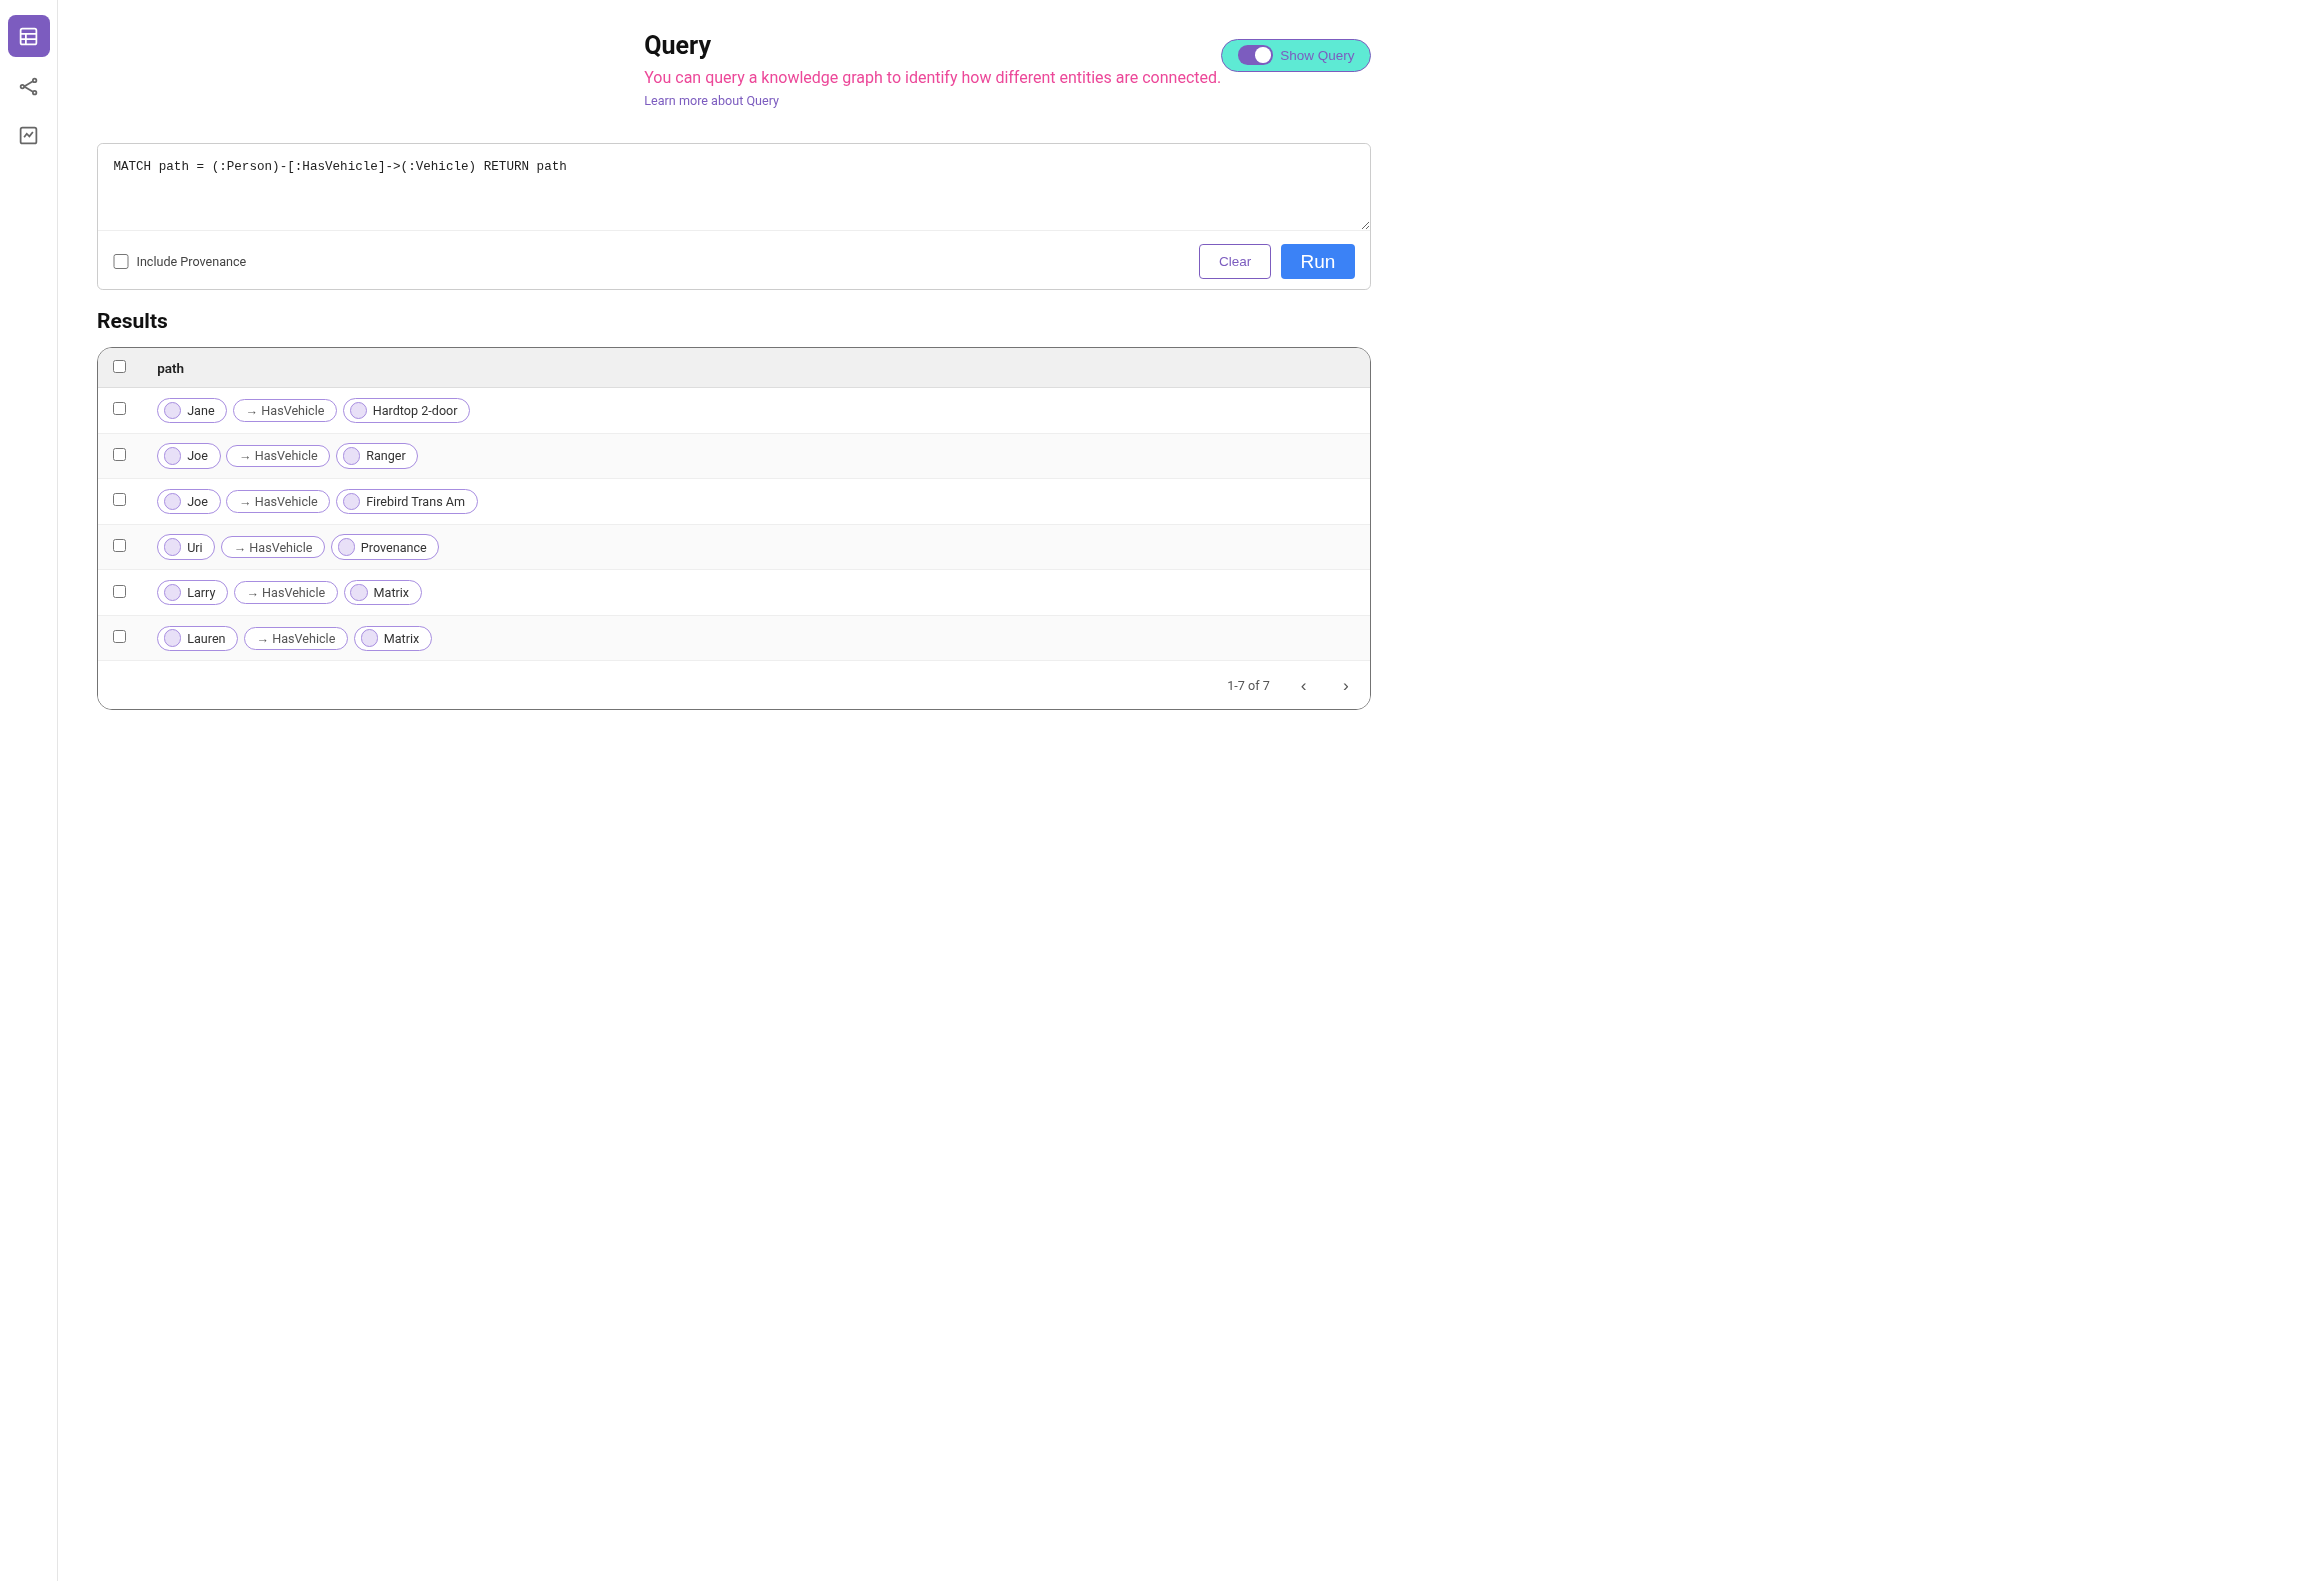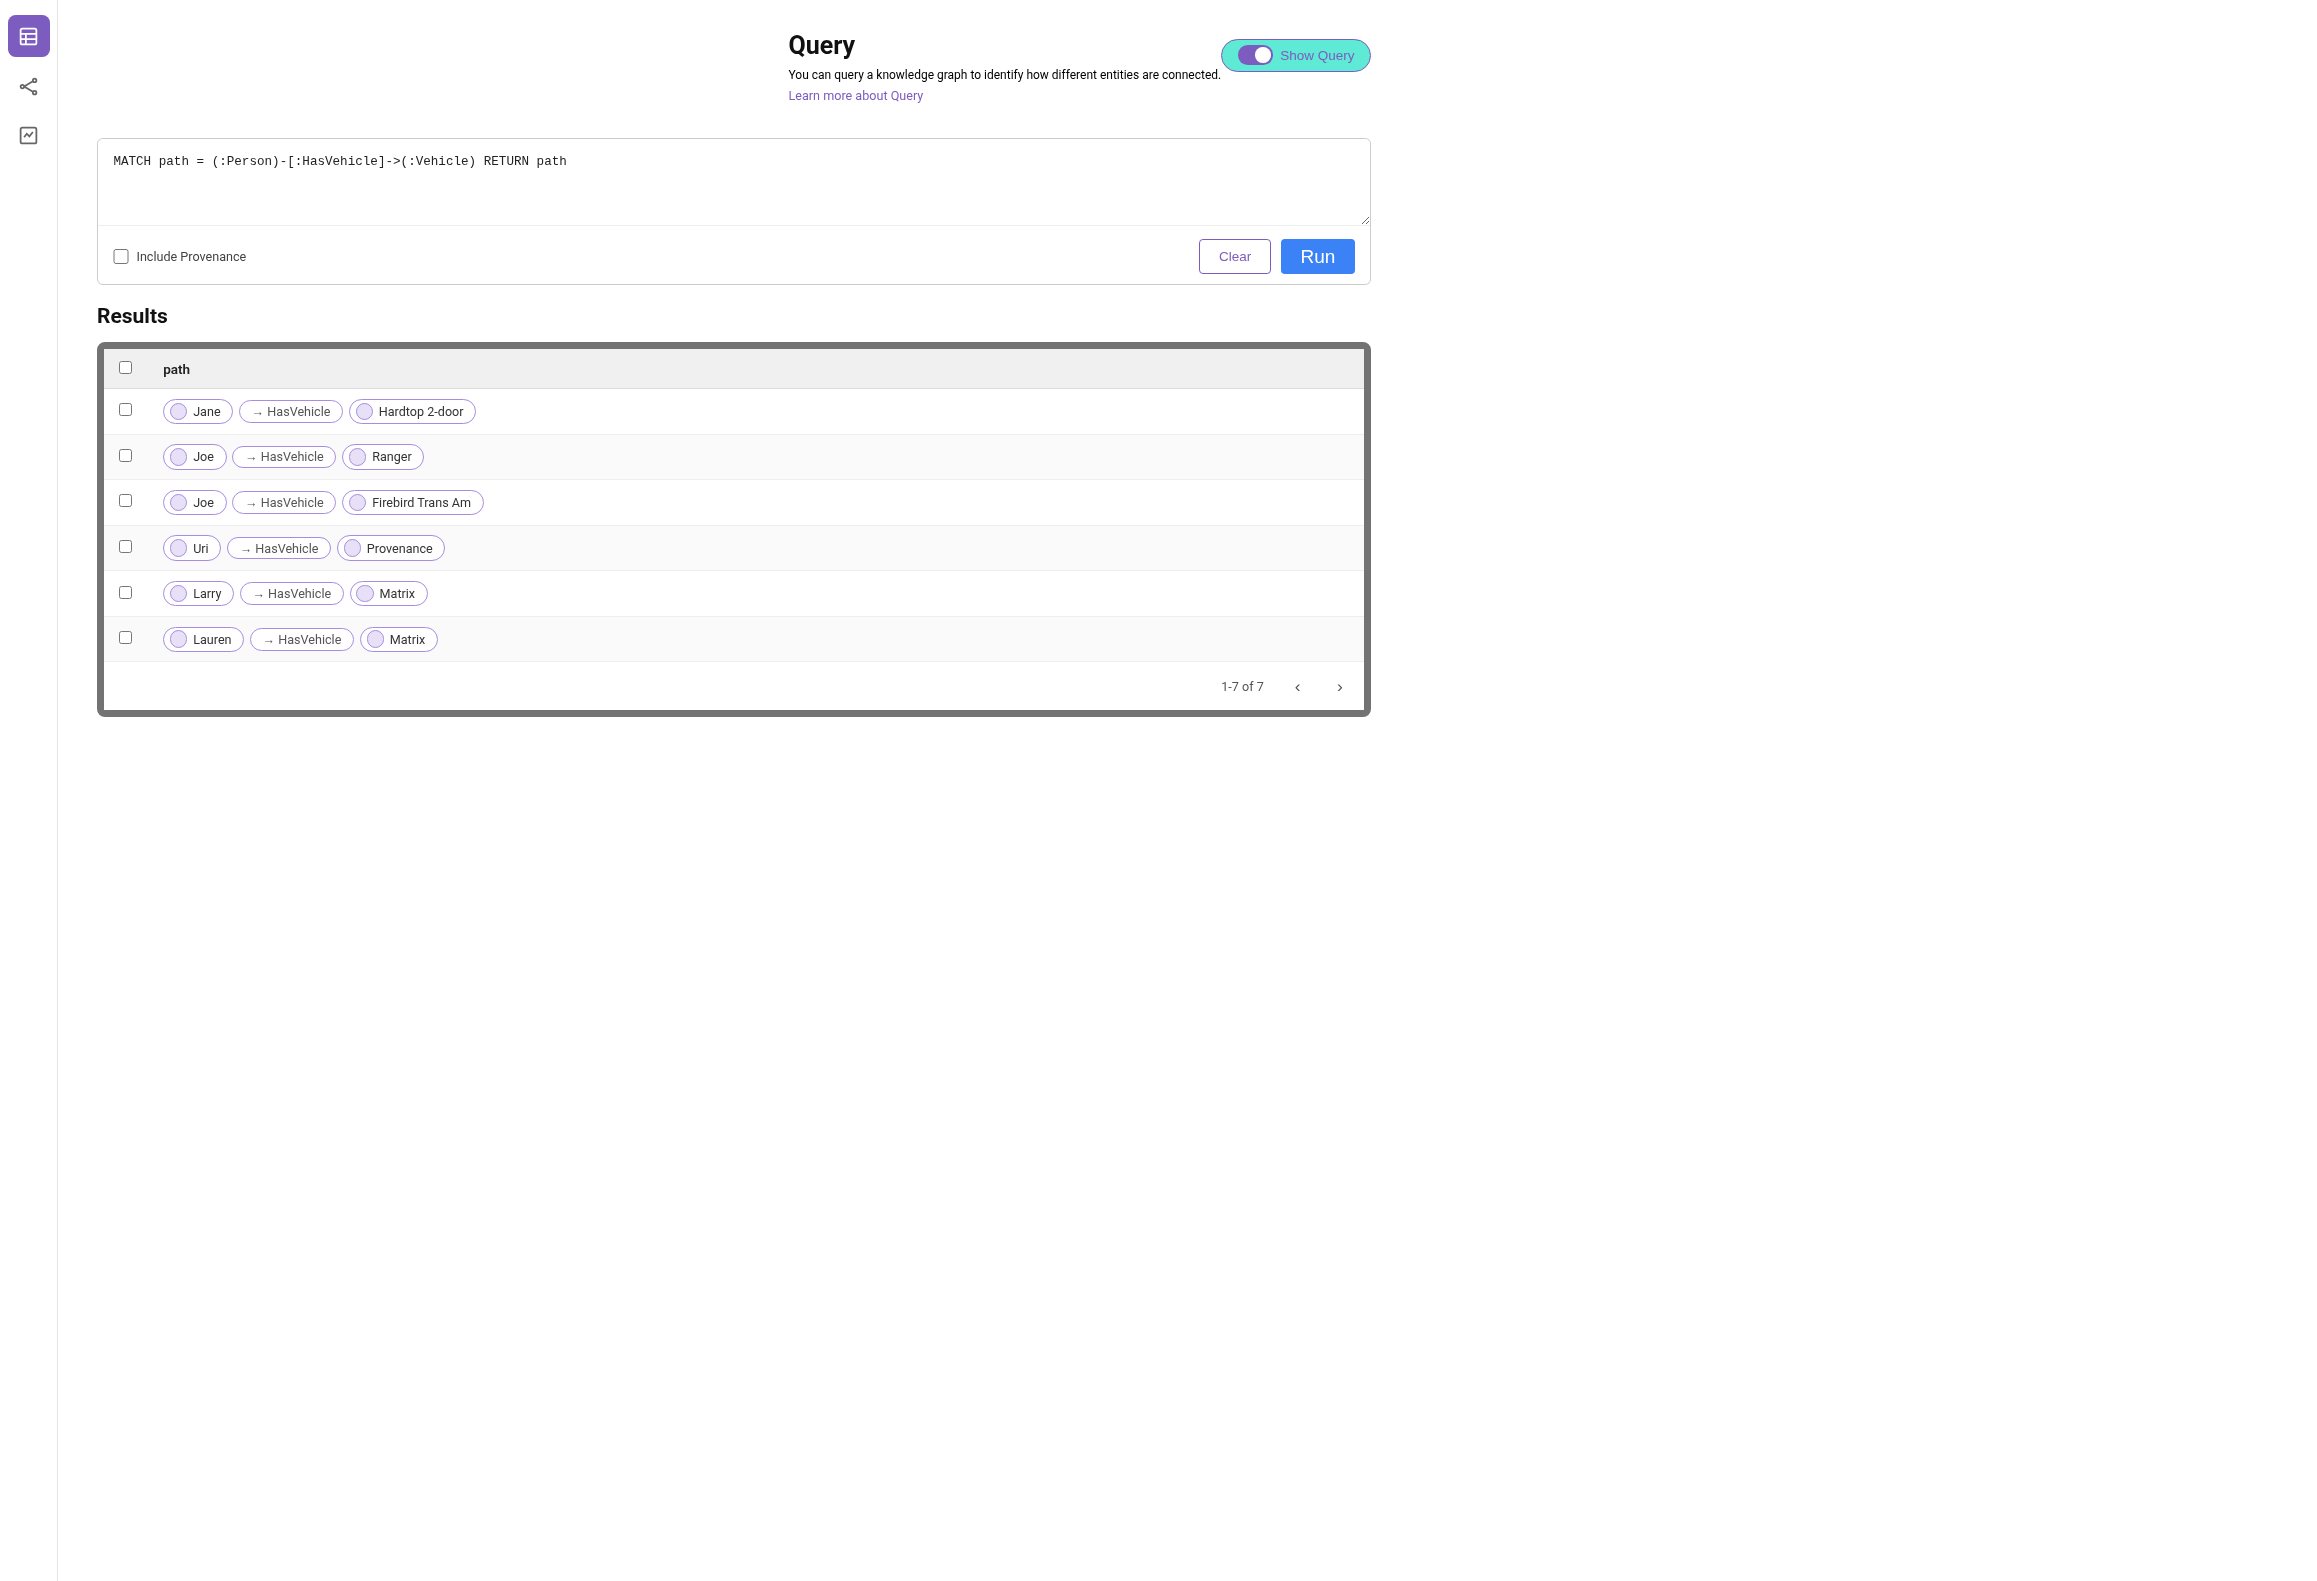--- a/index.html
+++ b/index.html
@@ -46,22 +46,22 @@
       padding: 31px 39px;
       max-width: 1352px;
     }
     .page-title {
       font-size: 25px;
       font-weight: 700;
       color: #111;
       margin-bottom: 7.7px;
     }
     .page-subtitle {
-      font-size: 12px;
-      color: #000000;
+      font-size: 16px;
+      color: #ec4899;
       margin-bottom: 5.8px;
     }
     .learn-more-link {
       font-size: 12.6px;
       color: #7c5cbf;
       text-decoration: none;
       cursor: pointer;
       margin-bottom: 19.3px;
       display: inline-block;
     }
@@ -165,22 +165,22 @@
       font-size: 19px;
       font-weight: 500;
     }
     .section-title {
       font-size: 21px;
       font-weight: 700;
       color: #111;
       margin-bottom: 13.5px;
     }
     .results-table-wrapper {
-      border: 7px solid #737373;
-      border-radius: 8px;
+      border: 1px solid #737373;
+      border-radius: 15px;
       overflow: hidden;
     }
     .results-table {
       width: 100%;
       border-collapse: collapse;
     }
     .results-table th {
       background: #f0f0f0;
       text-align: left;
       padding: 11.6px 15.4px;

